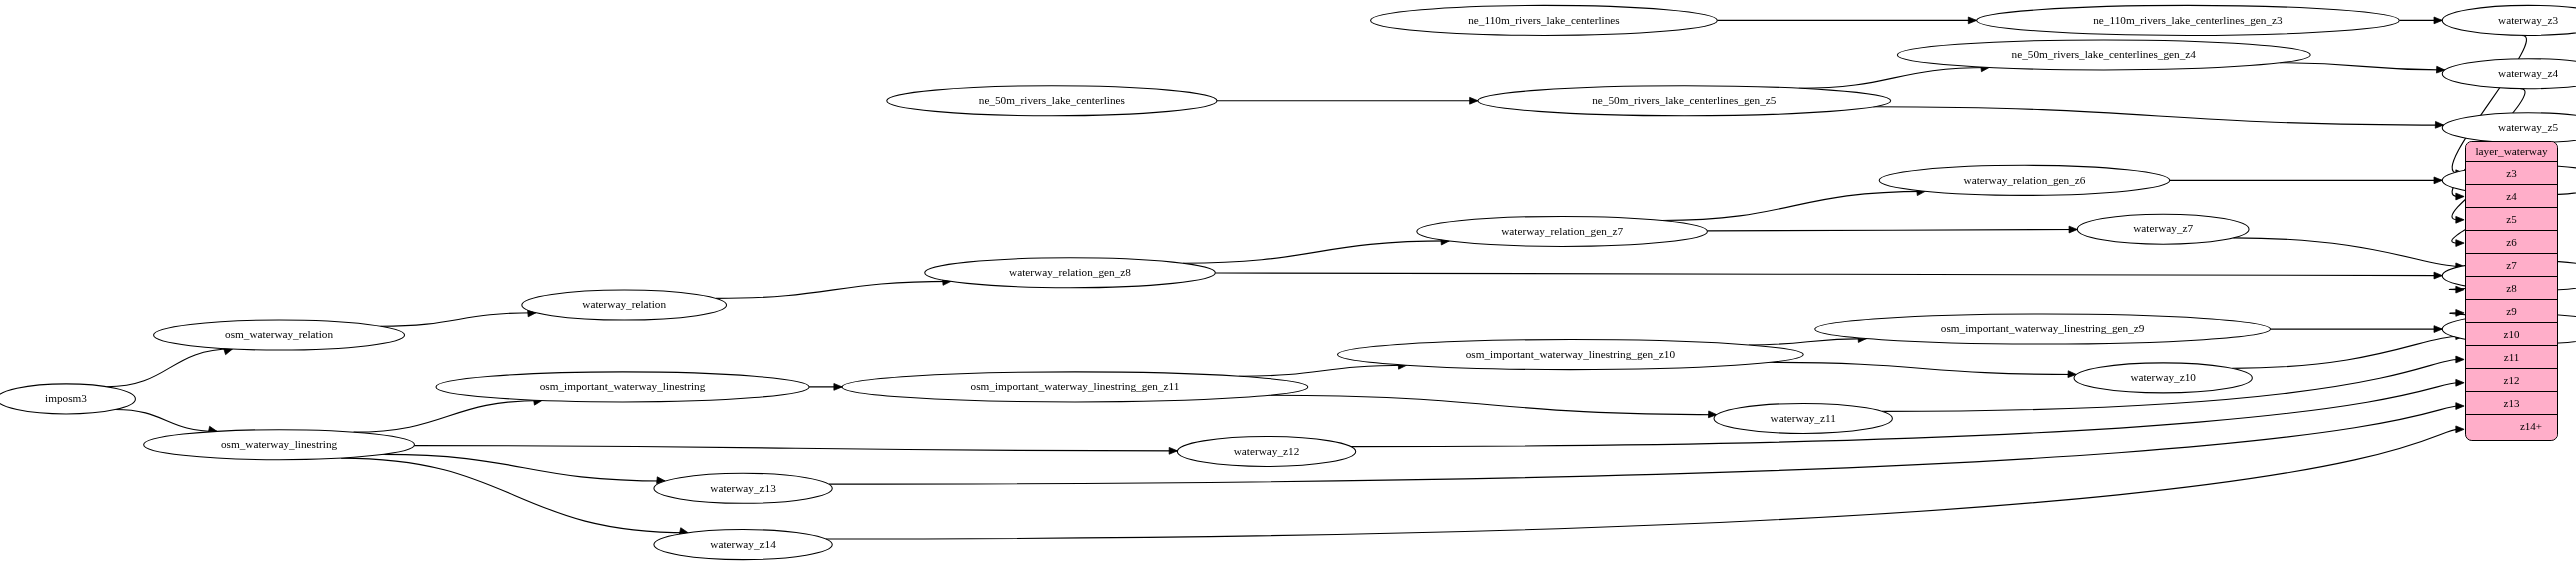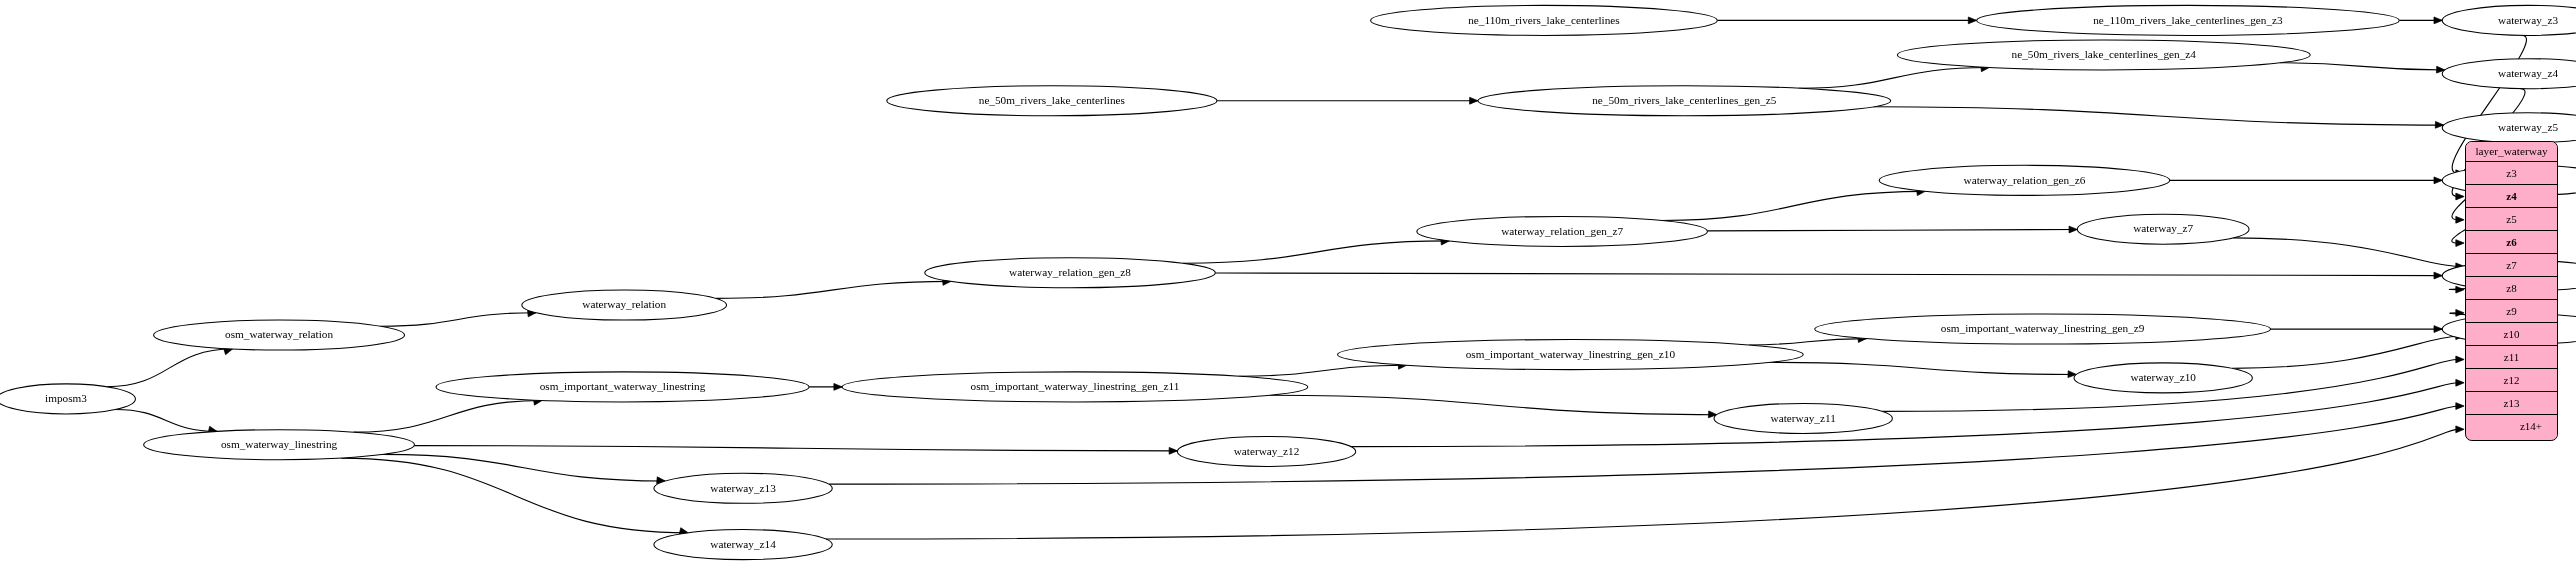--- a/index.html
+++ b/index.html
@@ -270,23 +270,23 @@
         <g>
           <ellipse class="node-ellipse" cx="989.423076923077" cy="725" rx="118.73076923076924" ry="20"></ellipse>
           <text class="node-label" x="989.423076923077" y="726" font-size="15">waterway_z14</text>
         </g>
       </g>
   </svg>
 
   <div id="layer-table" style="left: 2465px; top: 141px; width: 93px; height: 300px;">
       <div class="layer-cell layer-header" style="height: 20px;">layer_waterway</div>
       <div class="layer-cell" style="height: 23px;">z3</div>
-      <div class="layer-cell" style="height: 23px; font-weight: bold;">z4</div>
+      <div class="layer-cell" style="height: 23px;">z4</div>
       <div class="layer-cell" style="height: 23px; text-align: right;">z5</div>
-      <div class="layer-cell" style="height: 23px; font-weight: bold;">z6</div>
+      <div class="layer-cell" style="height: 23px;">z6</div>
       <div class="layer-cell" style="height: 23px;">z7</div>
       <div class="layer-cell" style="height: 23px;">z8</div>
       <div class="layer-cell" style="height: 23px;">z9</div>
       <div class="layer-cell" style="height: 23px;">z10</div>
       <div class="layer-cell" style="height: 23px;">z11</div>
       <div class="layer-cell" style="height: 23px;">z12</div>
       <div class="layer-cell" style="height: 23px;">z13</div>
       <div class="layer-cell" style="height: 23px;">z14+</div>
     </div>
 

